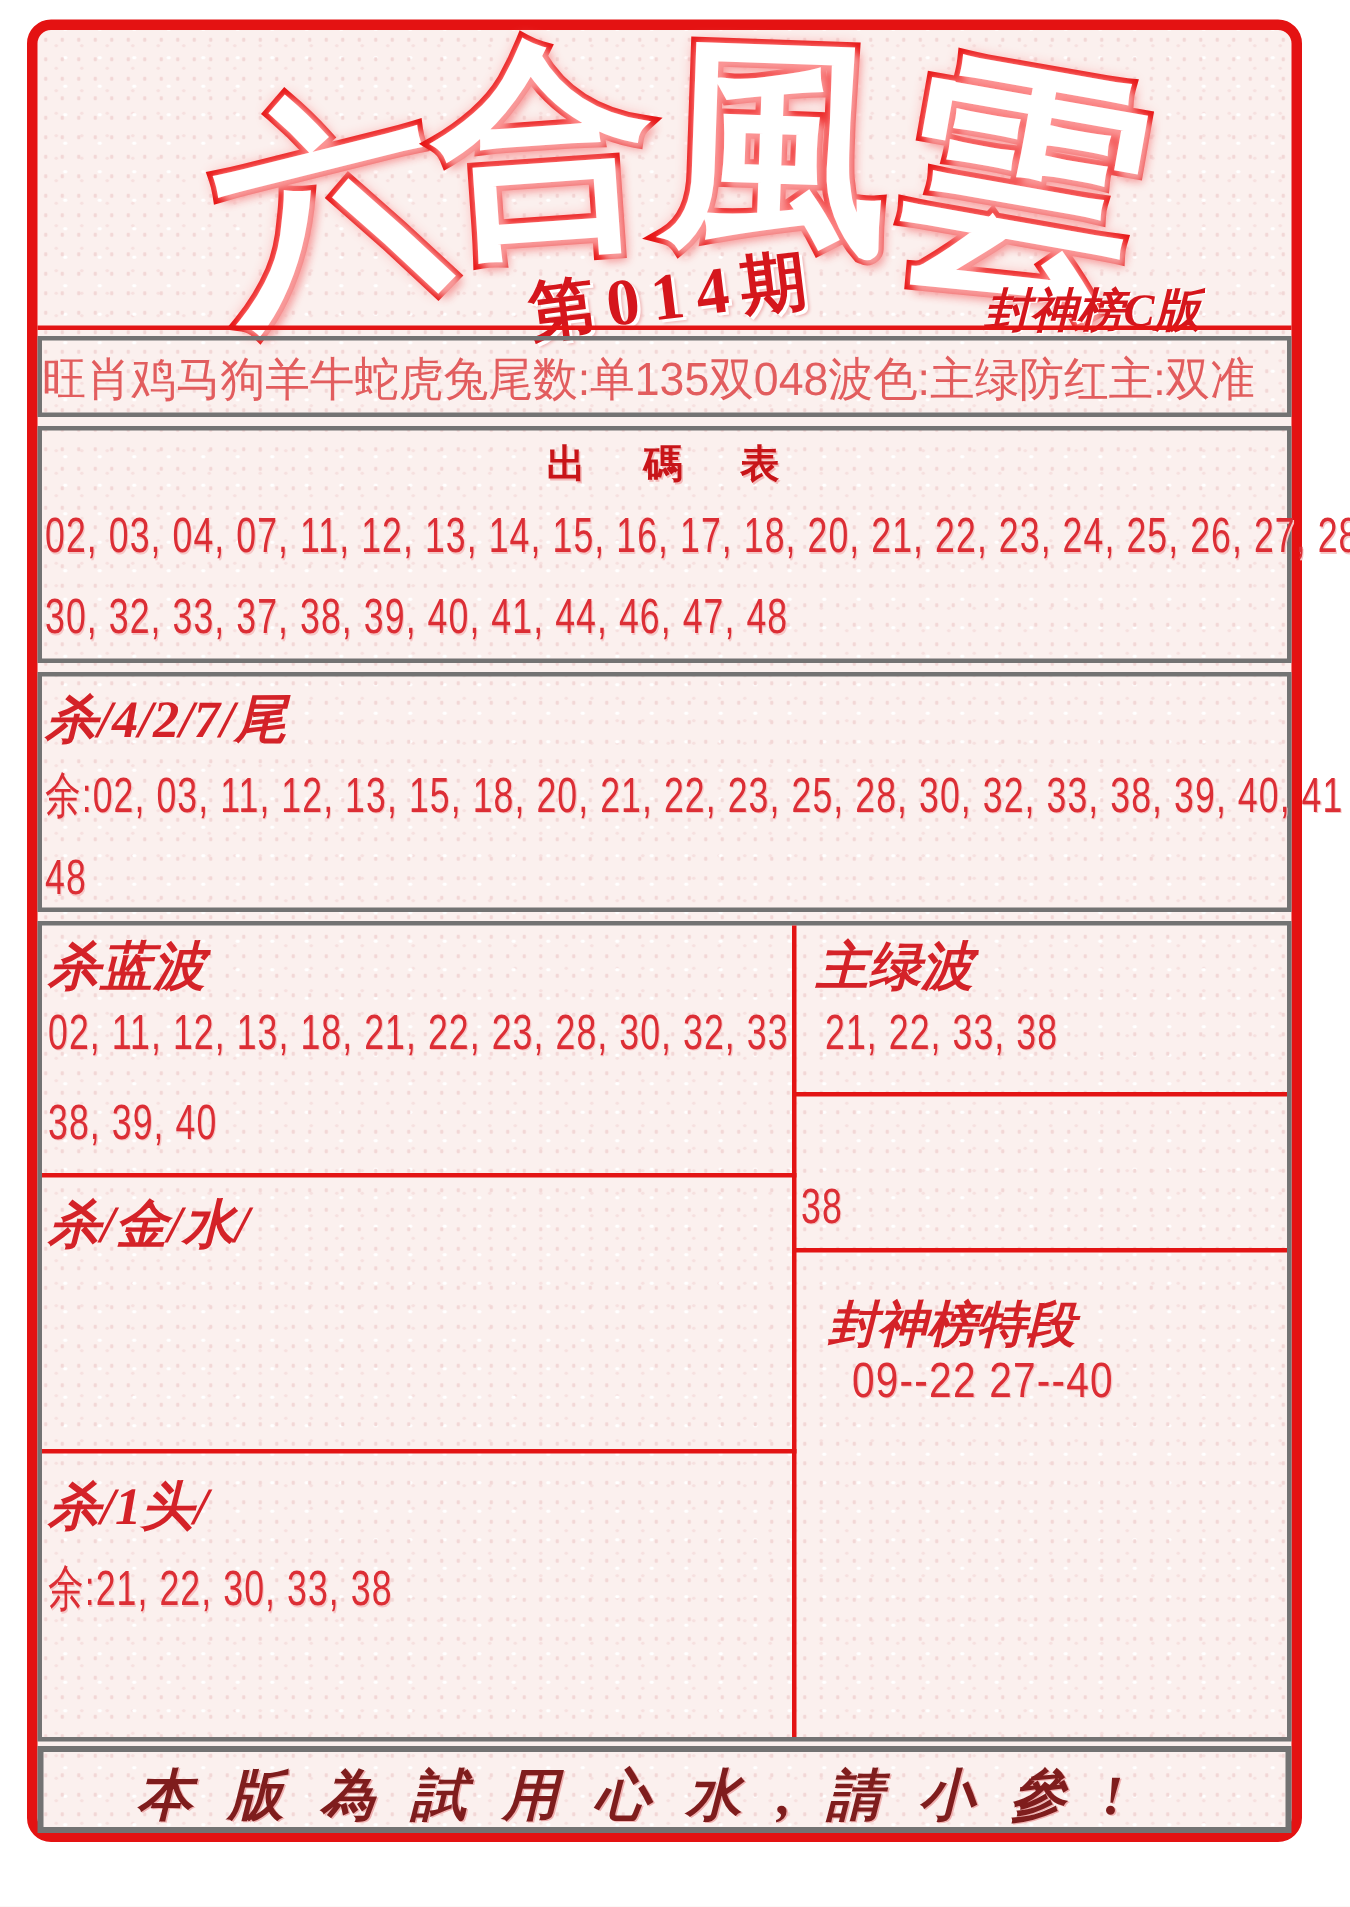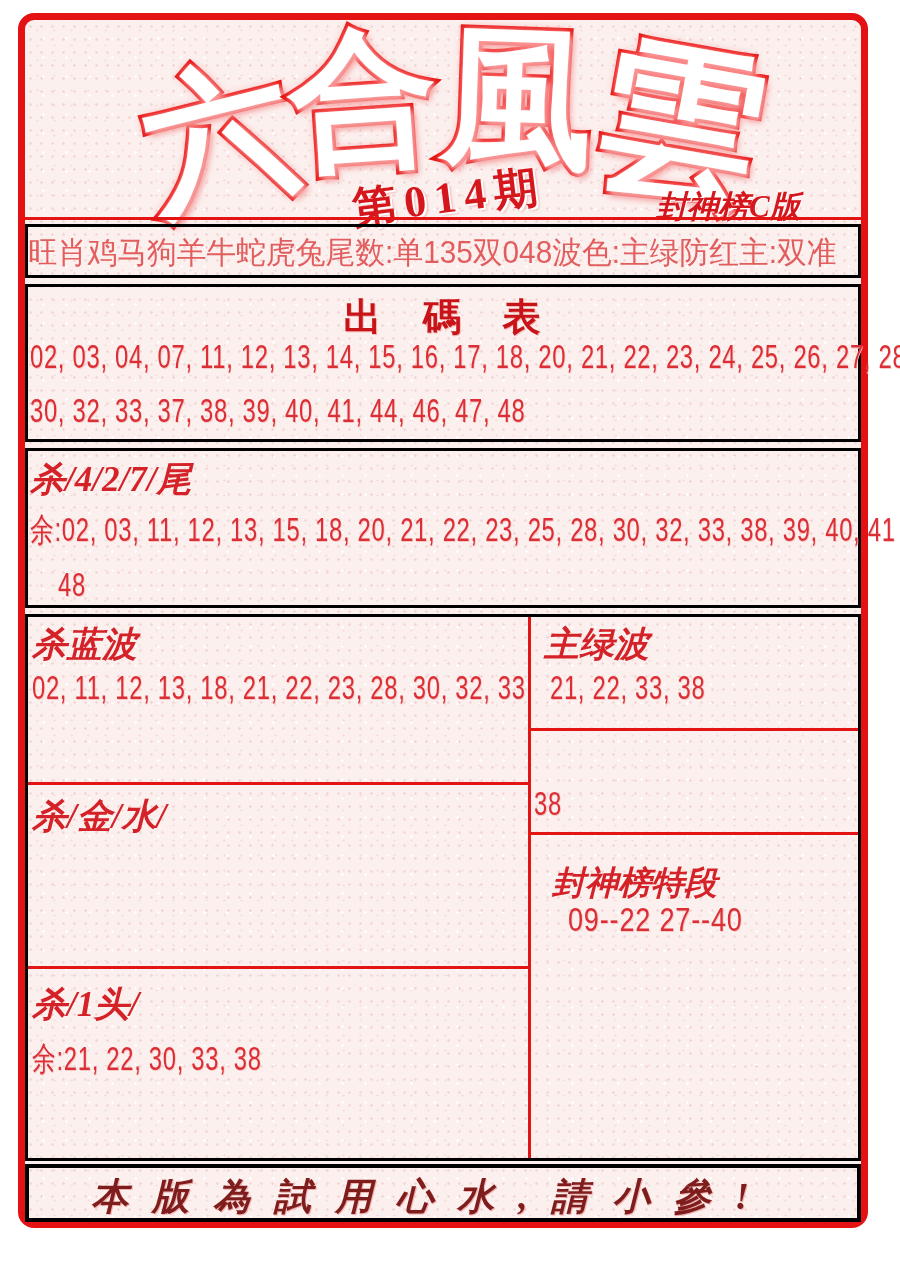--- a/index.html
+++ b/index.html
@@ -13,21 +13,21 @@
     box-sizing:border-box;border:7px solid #e41212;border-radius:16px;
     background-color:#fbf0ee;
     background-image:
       radial-gradient(#f2d7d6 1px, rgba(0,0,0,0) 1.4px),
       radial-gradient(#ffffff 1.2px, rgba(0,0,0,0) 1.6px),
       radial-gradient(#f6e0df 1px, rgba(0,0,0,0) 1.3px);
     background-size:11px 13px,23px 19px,17px 15px;
     background-position:0 0,7px 9px,4px 3px;
   }
   .box{
-    position:absolute;box-sizing:border-box;border:3px solid #000000;
+    position:absolute;box-sizing:border-box;border:3px solid #737373;
     background:transparent;
   }
   .line{position:absolute;background:#e31414;}
   
   .title-wrap{
     position:absolute;left:0;top:30px;width:900px;height:150px;
     display:flex;justify-content:center;align-items:flex-start;gap:4px;
   }
   .title-ch{
     font-family:"Liberation Serif",serif;font-weight:bold;color:#ffffff;
@@ -49,21 +49,21 @@
     position:absolute;left:656px;top:186px;
     font-family:"Liberation Serif",serif;font-style:italic;font-weight:bold;
     font-size:31px;color:#d5161c;text-shadow:1px 1px 0 #fff;
   }
   .zodiac{
     position:absolute;left:28px;top:232px;width:832px;
     font-size:31px;color:#e25d5e;white-space:nowrap;
     transform:scaleX(0.96);transform-origin:0 50%;
   }
   .sec-title{
-    font-family:"Liberation Serif",serif;font-weight:bold;font-size:38px;
+    font-family:"Liberation Serif",serif;font-weight:bold;font-size:26px;
     color:#c81418;letter-spacing:16px;text-align:center;
     text-shadow:1px 1px 0 #f3baba;
   }
   .hdr{
     font-family:"Liberation Serif",serif;font-style:italic;font-weight:bold;
     font-size:35px;color:#d42228;white-space:nowrap;
   }
   .nums{
     font-size:33px;color:#dc2e35;white-space:nowrap;display:inline-block;
     transform:scaleX(0.72);transform-origin:0 50%;letter-spacing:1px;
@@ -98,31 +98,32 @@
 <div class="zodiac">旺肖鸡马狗羊牛蛇虎兔尾数:单135双048波色:主绿防红主:双准</div>
 
 <div class="box" style="left:25px;top:284px;width:836px;height:158px;"></div>
 <div class="sec-title abs" style="left:0;top:292px;width:900px;">出 碼 表</div>
 <div class="abs" style="left:30px;top:338px;"><span class="nums">02, 03, 04, 07, 11, 12, 13, 14, 15, 16, 17, 18, 20, 21, 22, 23, 24, 25, 26, 27, 28</span></div>
 <div class="abs" style="left:30px;top:392px;"><span class="nums">30, 32, 33, 37, 38, 39, 40, 41, 44, 46, 47, 48</span></div>
 
 <div class="box" style="left:25px;top:448px;width:836px;height:160px;"></div>
 <div class="hdr abs" style="left:30px;top:456px;">杀/4/2/7/尾</div>
 <div class="abs" style="left:30px;top:508px;"><span class="nums">余:02, 03, 11, 12, 13, 15, 18, 20, 21, 22, 23, 25, 28, 30, 32, 33, 38, 39, 40, 41</span></div>
-<div class="abs" style="left:30px;top:566px;margin-left:28px;"><span class="nums">48</span></div>
+<div class="abs" style="left:30px;top:566px;"><span class="nums">48</span></div>
 
 <div class="box" style="left:25px;top:614px;width:836px;height:547px;">
   <div class="line" style="left:500px;top:0;bottom:0;width:3px;"></div>
   <div class="line" style="left:0;top:165px;width:503px;height:3px;"></div>
   <div class="line" style="left:0;top:349px;width:503px;height:3px;"></div>
   <div class="line" style="left:500px;top:111px;right:0;height:3px;"></div>
   <div class="line" style="left:500px;top:215px;right:0;height:3px;"></div>
 
   <div class="hdr abs" style="left:4px;top:4px;">杀蓝波</div>
   <div class="abs" style="left:4px;top:52px;"><span class="nums">02, 11, 12, 13, 18, 21, 22, 23, 28, 30, 32, 33</span></div>
+  <div class="abs" style="left:4px;top:112px;"><span class="nums">38, 39, 40</span></div>
 
   <div class="hdr abs" style="left:516px;top:4px;">主绿波</div>
   <div class="abs" style="left:522px;top:52px;"><span class="nums">21, 22, 33, 38</span></div>
 
   <div class="abs" style="left:506px;top:168px;"><span class="nums">38</span></div>
 
   <div class="hdr abs" style="left:4px;top:176px;">杀/金/水/</div>
 
   <div class="hdr abs" style="left:524px;top:244px;font-size:33px;">封神榜特段</div>
   <div class="abs" style="left:540px;top:284px;"><span class="nums" style="transform:scaleX(0.82);">09--22 27--40</span></div>

